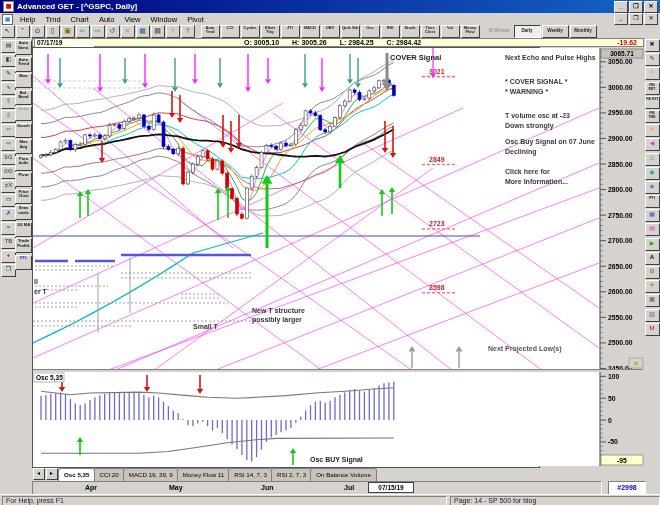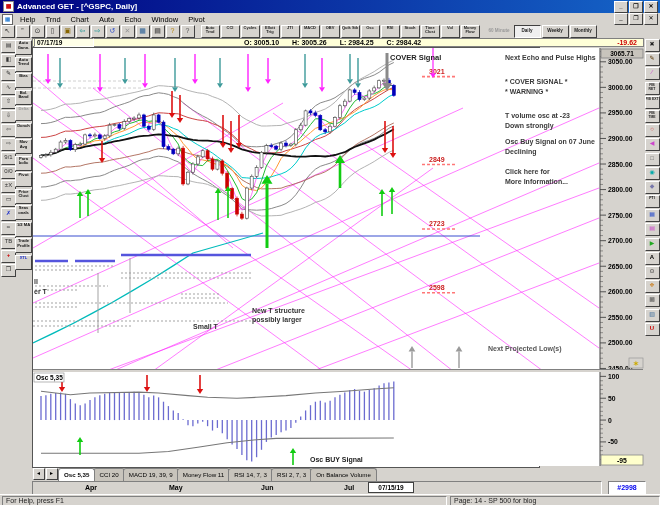--- a/index.html
+++ b/index.html
@@ -112,21 +112,21 @@
   </div>
 </div>
 
 <div class="abs" id="menubar">
   <div class="docicon">▦</div>
 
   <div class="menu-item">Help</div>
     <div class="menu-item">Trnd</div>
     <div class="menu-item">Chart</div>
     <div class="menu-item">Auto</div>
-    <div class="menu-item">Echo</div>
+    <div class="menu-item">View</div>
     <div class="menu-item">Window</div>
     <div class="menu-item">Pivot</div>
     <div class="winbtns">
     <div class="wbtn">_</div>
     <div class="wbtn">❐</div>
     <div class="wbtn">✕</div>
   </div>
 </div>
 
 <div class="abs" id="toolbar">

